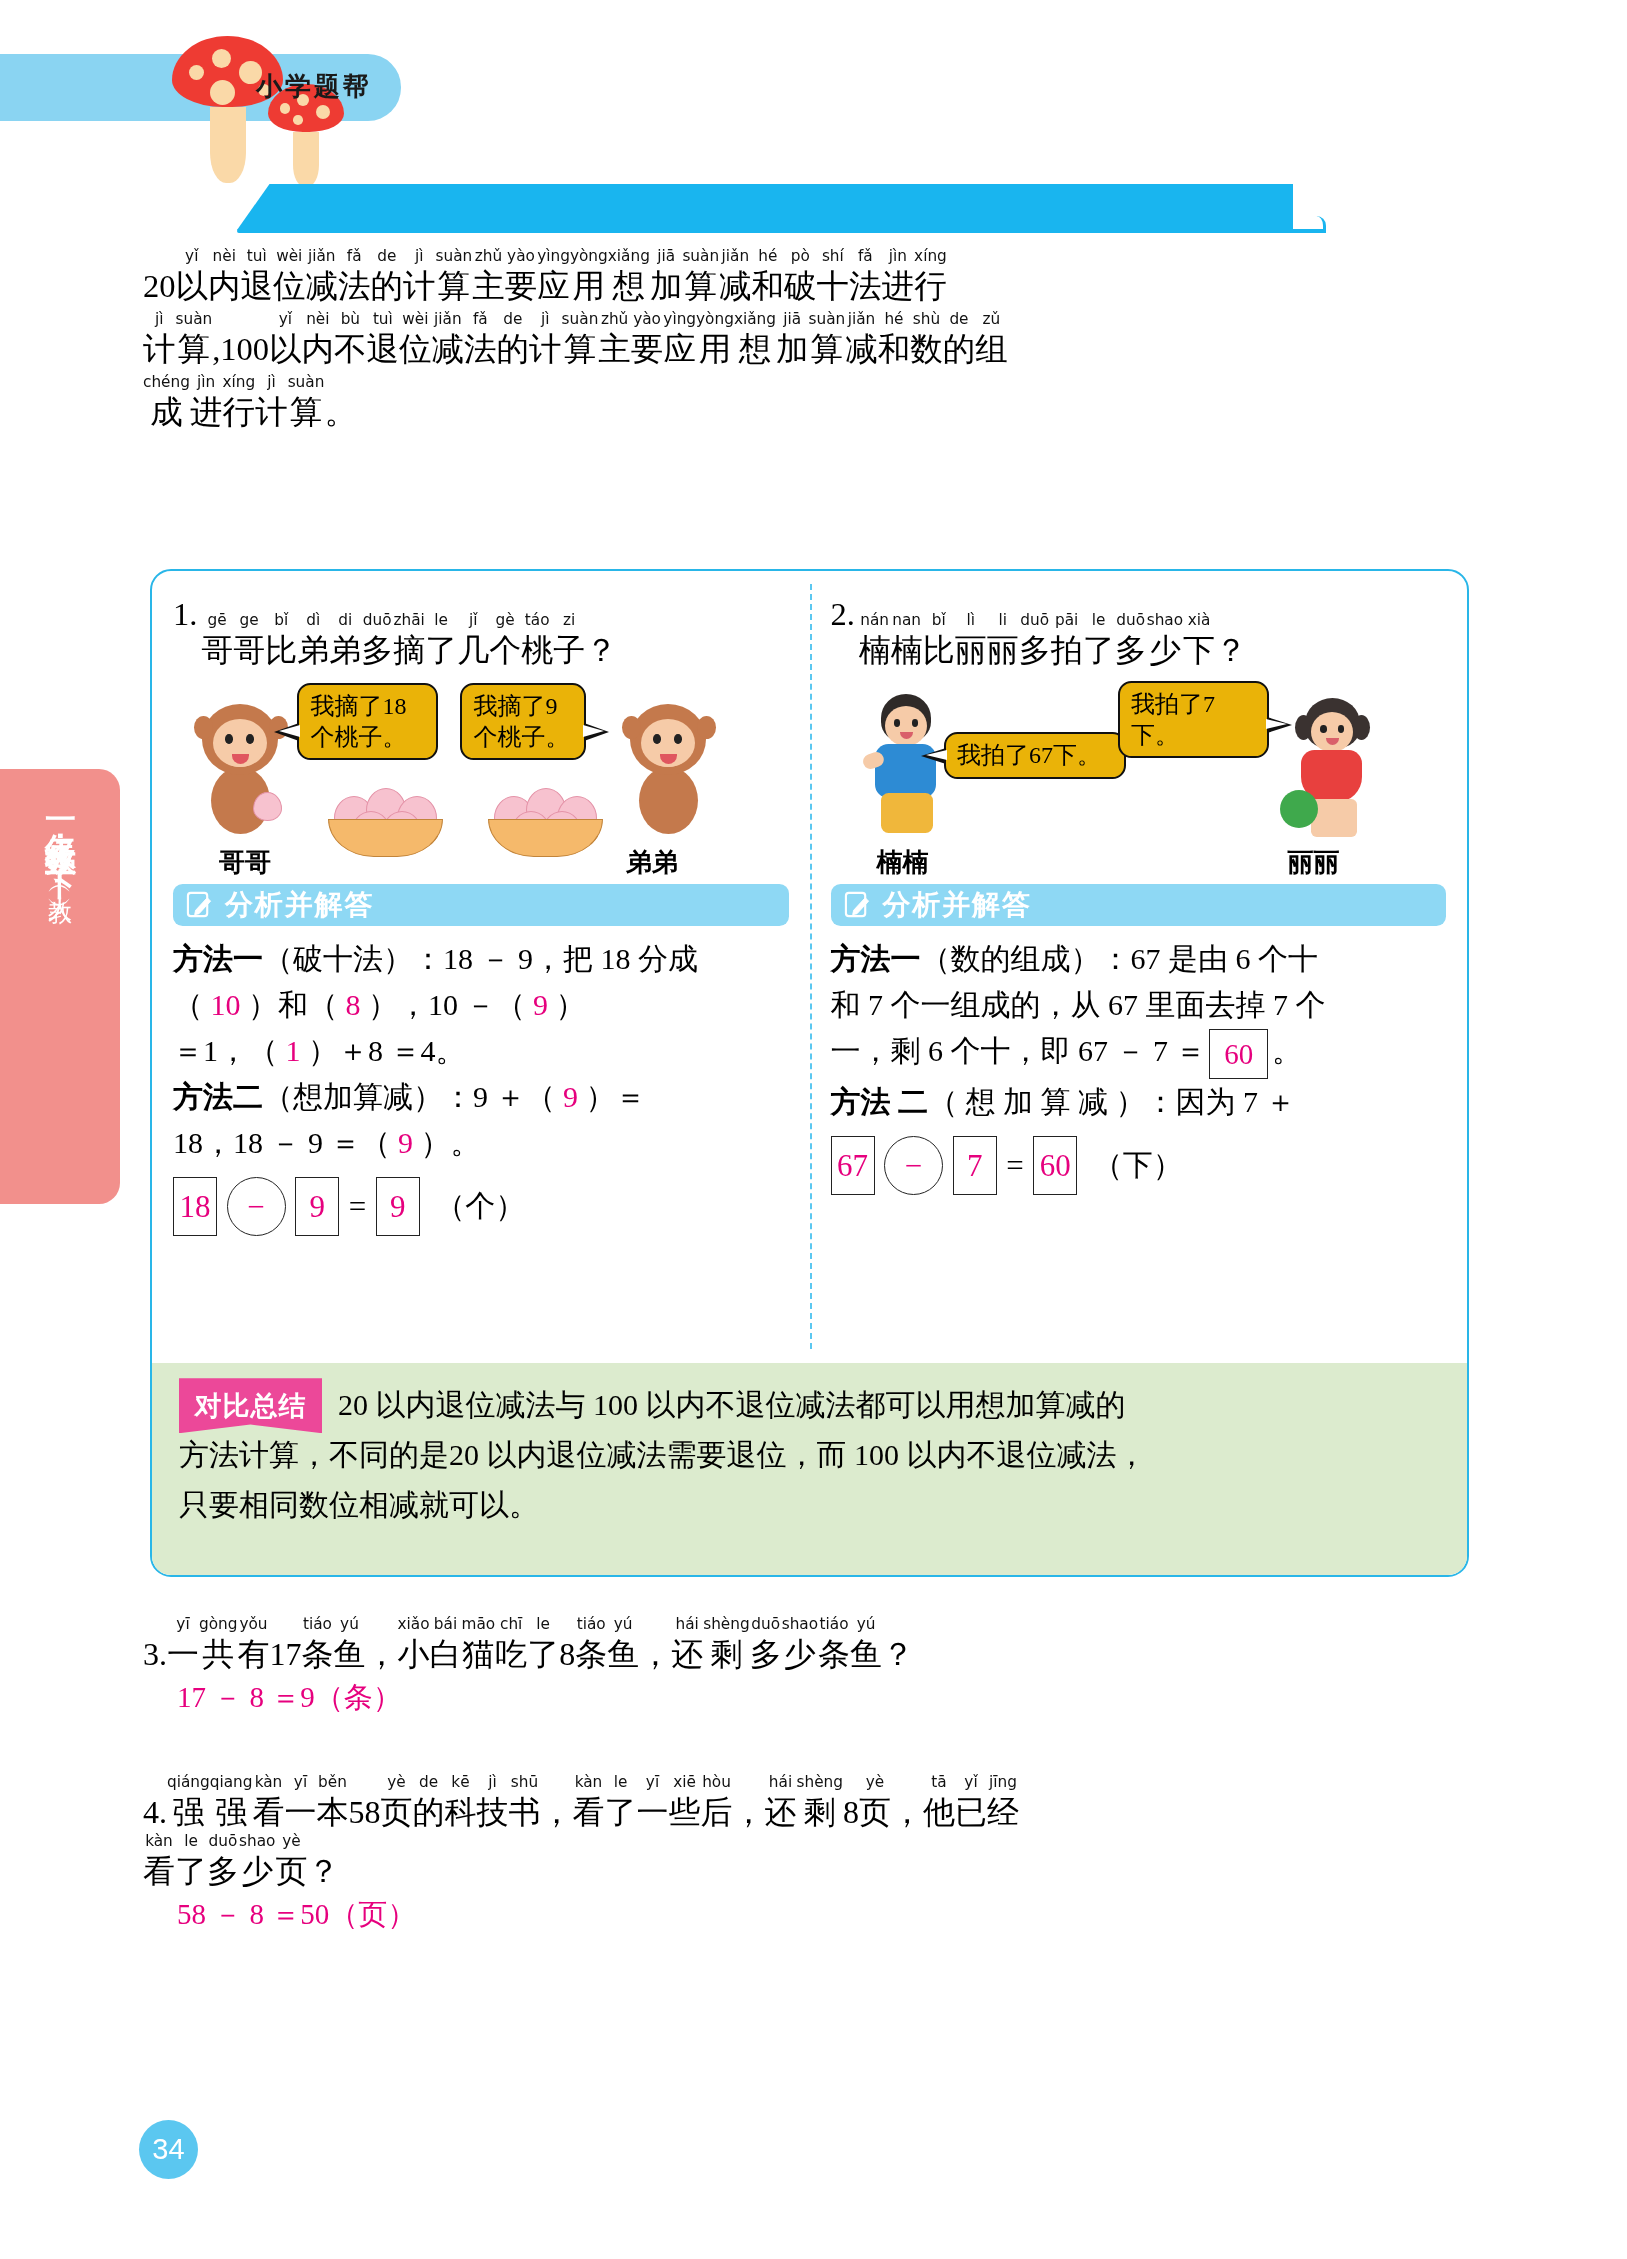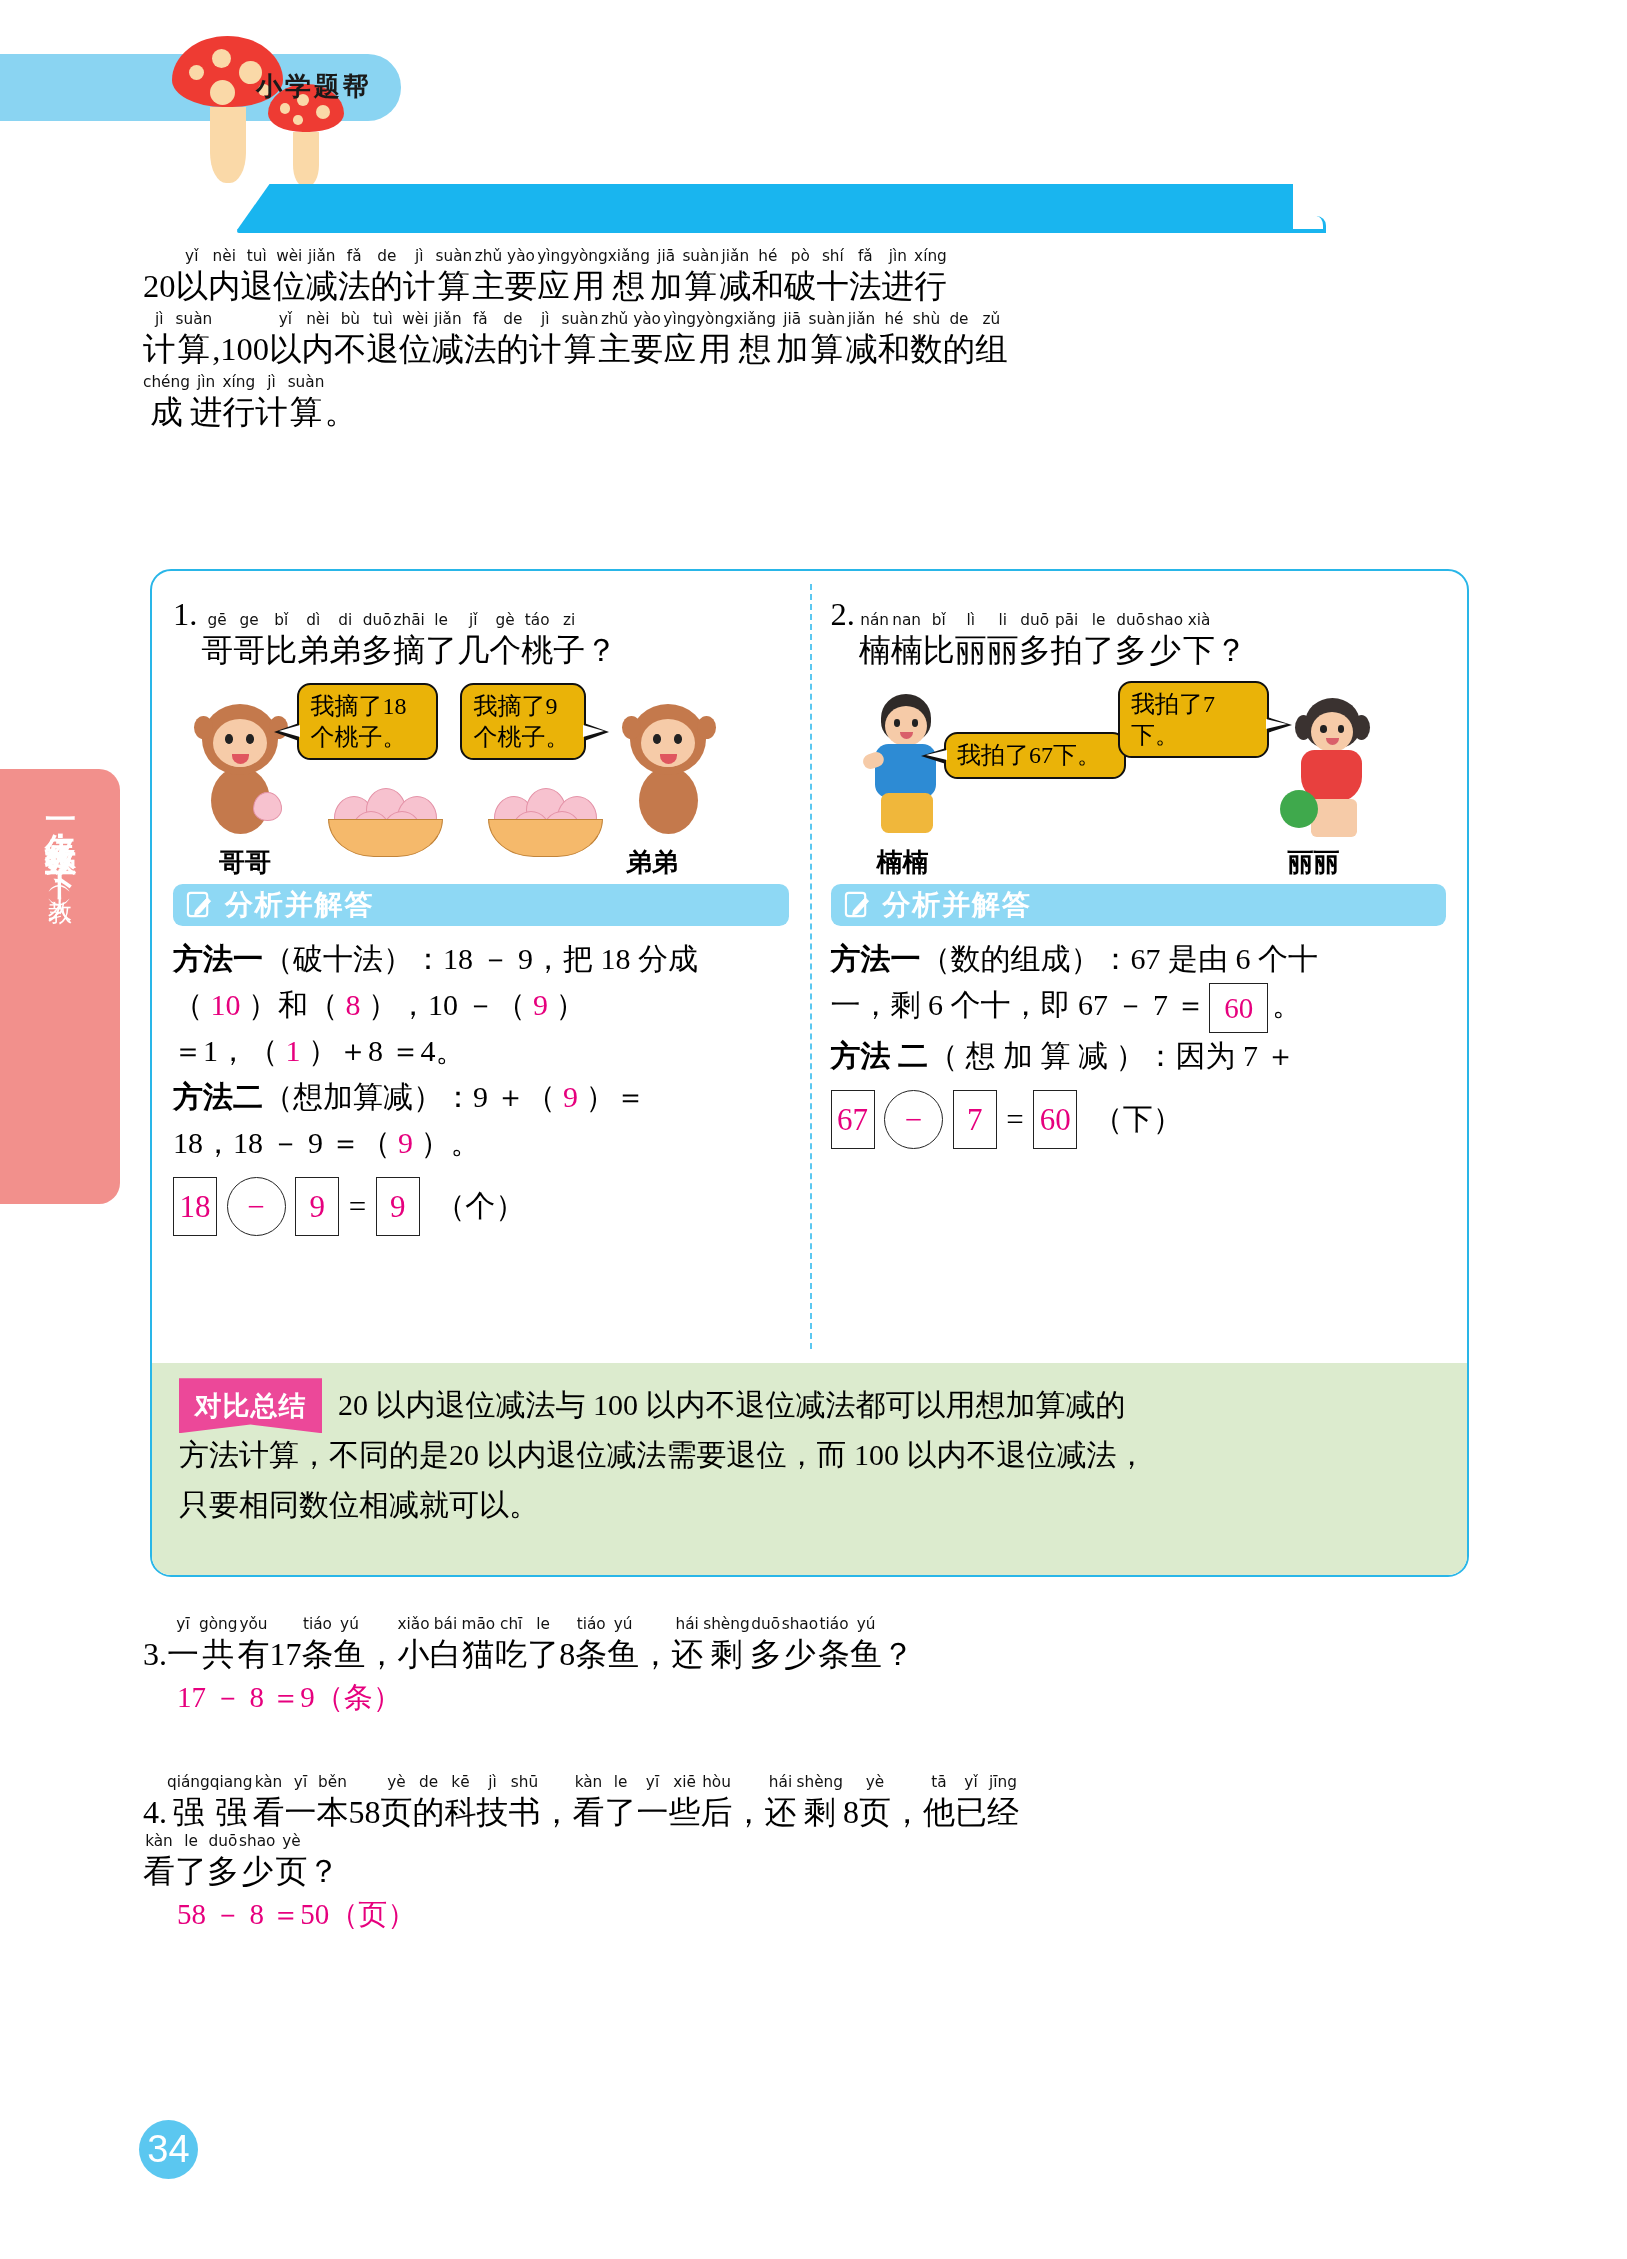--- a/index.html
+++ b/index.html
@@ -186,21 +186,21 @@
     letter-spacing:5.7px; font-family:"Liberation Sans","DejaVu Sans",sans-serif;
   }
   .side-tab .v2{
     writing-mode:vertical-rl; font-size:24px; color:#fff; margin-top:25px;
     letter-spacing:1.9px; font-family:"Liberation Sans","DejaVu Sans",sans-serif;
   }
 
   
   .pageno{
     position:absolute; left:139px; bottom:81px; width:59px; height:59px;
-    border-radius:50%; background:#5BC7F0; color:#fff; font-size:38px;
+    border-radius:50%; background:#5BC7F0; color:#fff; font-size:29px;
     display:flex; align-items:center; justify-content:center;
     font-family:"Liberation Sans","DejaVu Sans",sans-serif;
   }
 </style>
 </head>
 <body>
 
 <div class="top-banner"></div>
 <div class="mush mush1">
   <div class="cap">
@@ -733,20 +733,21 @@
             <path d="M10 20 L22 7 L25.5 10.5 L13.5 23.5 L9 24.5 Z" fill="#fff" stroke="#fff" stroke-width="1"></path>
           </svg>
         </span>
         <span class="txt">分析并解答</span>
       </div>
 
       <div class="solution">
         <div>
           <span class="m">方法一</span><span>（数的组成）</span><span>：67 是由 6 个十</span>
         </div>
+        <div><span>和 7 个一组成的，从 67 里面去掉 7 个</span></div>
         <div>
           <span>一，剩 6 个十，即 67 － 7 ＝</span><span class="inline-box">60</span><span>。</span>
         </div>
         <div>
           <span class="m">方法 二</span><span>（ 想 加 算 减 ）</span><span>：因为 7 ＋</span>
         </div>
       </div>
 
       <div class="eqrow">
         <div class="bx">67</div>

